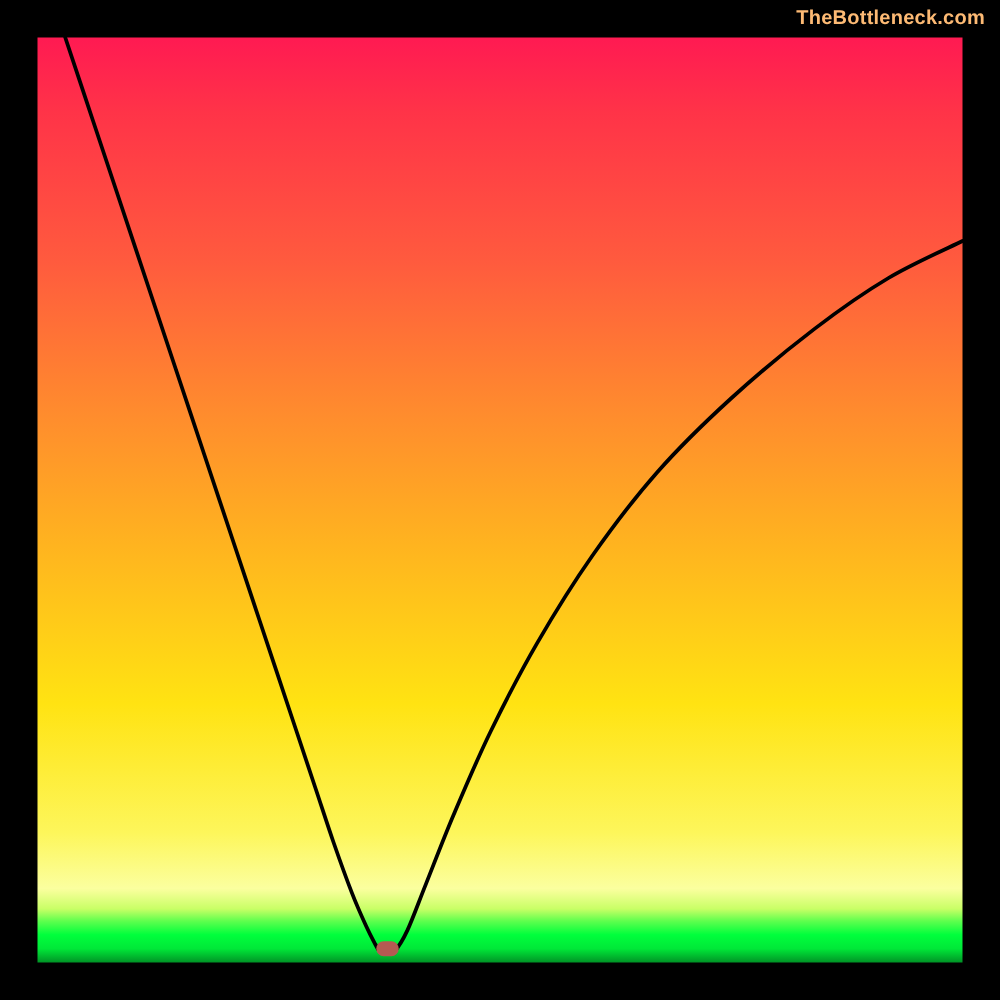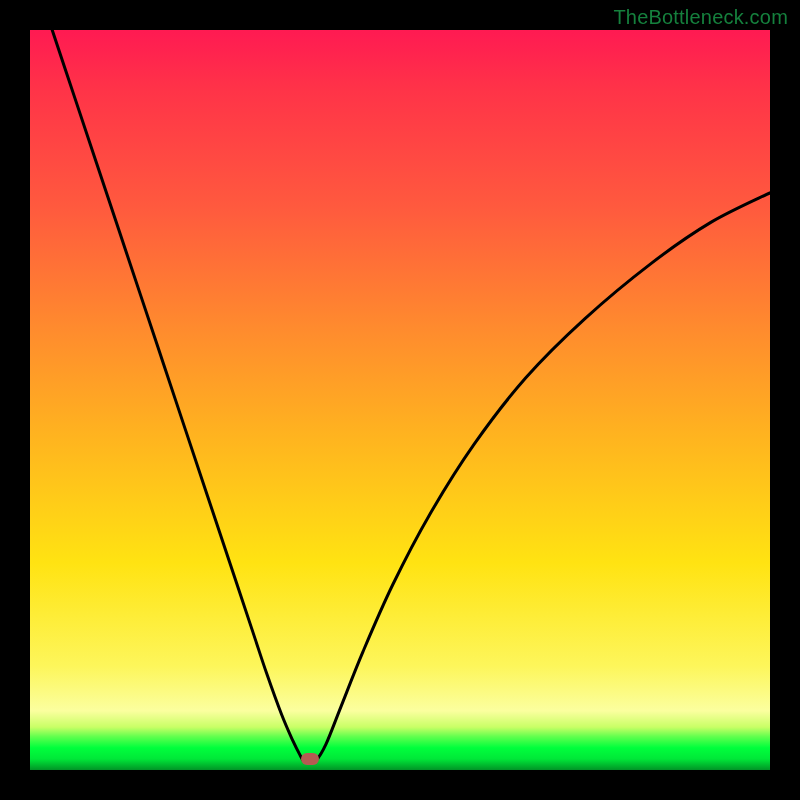--- a/index.html
+++ b/index.html
@@ -40,23 +40,23 @@
       #60ff4e 95.5%,
       #00ff3c 97%,
       #00e838 98.5%,
       #009426 100%
     );
   }
   .watermark {
     position: absolute;
     top: 6px;
     right: 12px;
-    color: #15803d;
-    font-size: 20px;
-    font-weight: 400;
+    color: #fdba74;
+    font-size: 16px;
+    font-weight: 700;
     letter-spacing: 0.2px;
     user-select: none;
   }
   svg.curve {
     position: absolute;
     left: 0;
     top: 0;
     width: 740px;
     height: 740px;
     overflow: visible;

